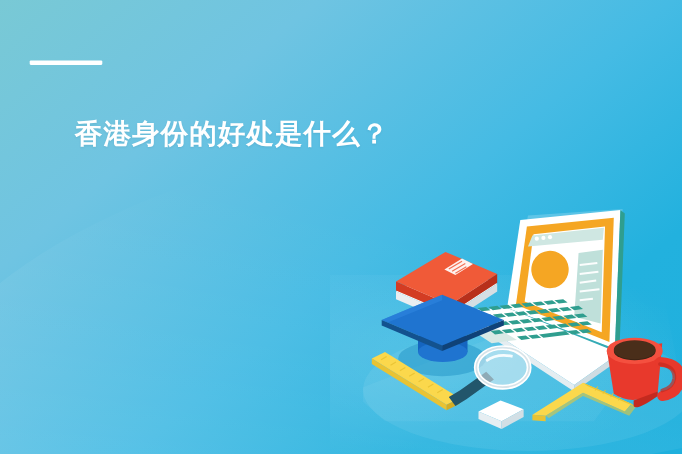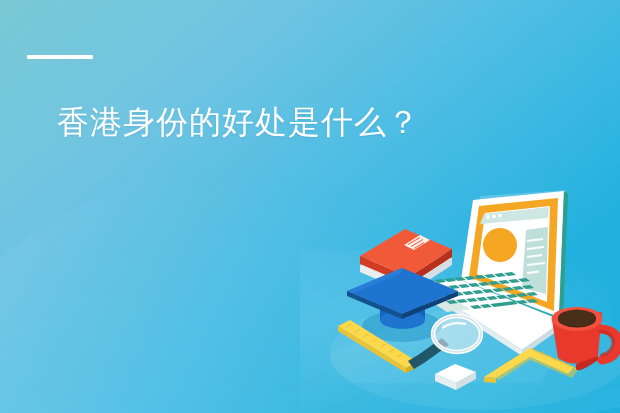--- a/index.html
+++ b/index.html
@@ -41,25 +41,25 @@
   
   #rule {
     position:absolute;
     left:27px; top:55px;
     width:66px; height:4px;
     background:#ffffff;
     border-radius:1px;
   }
   #title {
     position:absolute;
-    left:57px; top:105px;
+    left:68px; top:105px;
     width:520px;
     color:#ffffff;
-    font-size:32px;
-    font-weight:normal;
+    font-size:25px;
+    font-weight:bold;
     letter-spacing:1px;
     line-height:34px;
     white-space:nowrap;
     text-shadow:0 1px 2px rgba(0,60,90,0.10);
   }
   
   #art {
     position:absolute;
     left:330px; top:178px;
     width:290px; height:235px;

